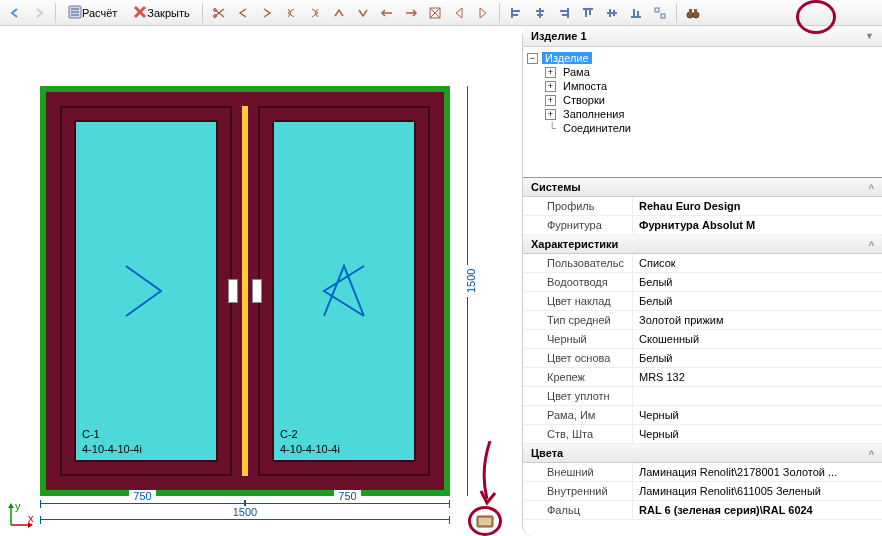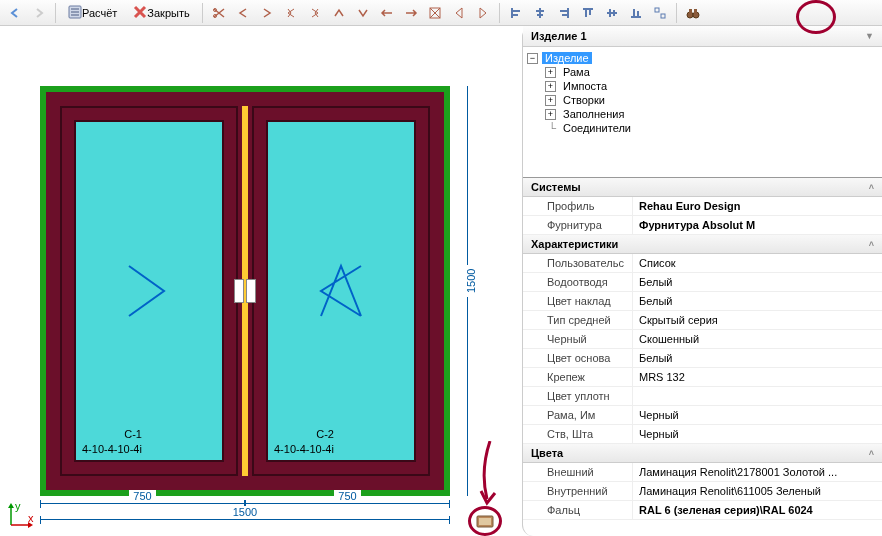--- a/index.html
+++ b/index.html
@@ -5,21 +5,21 @@
 * { box-sizing: border-box; margin: 0; padding: 0; font-family: Tahoma, Arial, sans-serif; font-size: 11px; }
 body { background: #fff; overflow: hidden; }
 .toolbar { display: flex; align-items: center; height: 26px; border-bottom: 1px solid #ccc; background: linear-gradient(#fdfdfd,#ececec); padding: 0 4px; gap: 2px; }
 .tb-btn { width: 22px; height: 22px; display: flex; align-items: center; justify-content: center; border: 1px solid transparent; border-radius: 3px; cursor: pointer; background: transparent; }
 .tb-sep { width: 1px; height: 20px; background: #ccc; margin: 0 3px; }
 .tb-label { display: flex; align-items: center; gap: 0; padding: 0 6px; height: 22px; cursor: pointer; border: 1px solid transparent; border-radius: 3px; }
 .main { display: flex; height: 510px; }
 .canvas { flex: 1; position: relative; background: #fff; }
 .canvas-inner { position: absolute; left: 40px; top: 60px; }
 .frame-outer { width: 410px; height: 410px; background: #1ca01c; padding: 6px; position: relative; }
-.frame-inner { width: 100%; height: 100%; background: #6b0f2a; padding: 14px; display: flex; gap: 4px; position: relative; text-align: right; }
+.frame-inner { width: 100%; height: 100%; background: #6b0f2a; padding: 14px; display: flex; gap: 10px; position: relative; }
 .sash { flex: 1; background: #6b0f2a; border: 2px solid #3a0817; padding: 12px; position: relative; }
 .glass { width: 100%; height: 100%; background: #4dd9d9; border: 2px solid #3a0817; position: relative; display: flex; align-items: center; justify-content: center; }
 .mullion { width: 6px; background: #ffcc33; }
 .handle { position: absolute; width: 10px; height: 24px; background: #fff; border: 1px solid #888; top: 50%; transform: translateY(-50%); }
 .handle.left { right: -8px; }
 .handle.right { left: -8px; }
 .sash-text { position: absolute; bottom: 18px; left: 20px; color: #000; font-size: 12px; line-height: 1.3; }
 .dim-bottom { position: absolute; bottom: -40px; left: 0; right: 0; height: 35px; color: #005aa0; font-size: 11px; }
 .dim-row { display: flex; align-items: center; height: 16px; }
 .dim-seg { flex: 1; text-align: center; position: relative; border-top: 1px solid #005aa0; }
@@ -336,21 +336,21 @@
           <div class="prop-row">
             <div class="prop-key">Водоотводя</div>
             <div class="prop-val">Белый</div>
           </div>
           <div class="prop-row">
             <div class="prop-key">Цвет наклад</div>
             <div class="prop-val">Белый</div>
           </div>
           <div class="prop-row">
             <div class="prop-key">Тип средней</div>
-            <div class="prop-val">Скрытый серия</div>
+            <div class="prop-val">Золотой прижим</div>
           </div>
           <div class="prop-row">
             <div class="prop-key">Черный</div>
             <div class="prop-val">Скошенный</div>
           </div>
           <div class="prop-row">
             <div class="prop-key">Цвет основа</div>
             <div class="prop-val">Белый</div>
           </div>
           <div class="prop-row">

